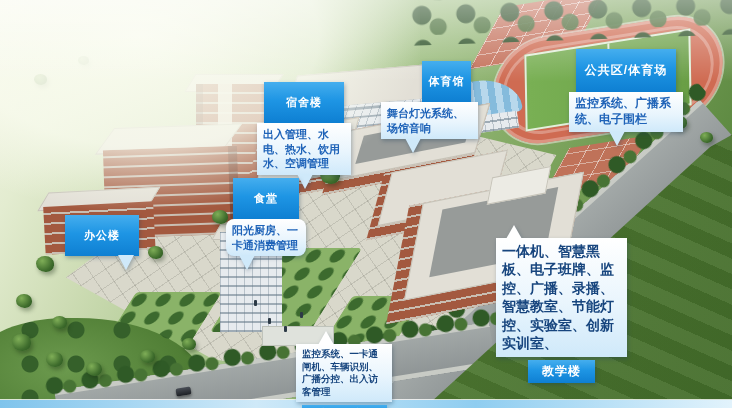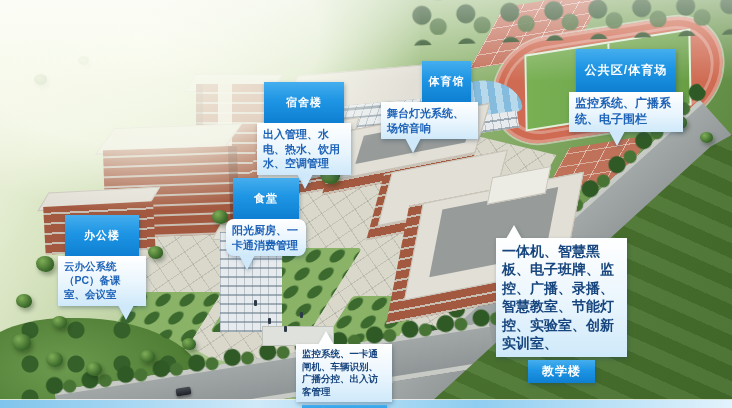--- a/index.html
+++ b/index.html
@@ -200,21 +200,20 @@
   </div>
 
   <div class="co" style="left:226px;top:178px;width:80px;">
     <div class="t" style="font-size:11px;">食堂</div>
     <div class="b" style="font-size:11px;border-radius:8px;">阳光厨房、一卡通消费管理</div>
     <i class="tail td" style="left:13px;"></i>
   </div>
 
   <div class="co" style="left:58px;top:215px;width:88px;">
     <div class="t" style="font-size:11px;font-family:Liberation Mono, monospace;">办公楼</div>
-    <div class="b" style="font-size:10.5px;">云办公系统（PC）备课室、会议室</div>
     <i class="tail td" style="left:60px;"></i>
   </div>
 
 
   <div class="co rev" style="left:496px;top:238px;width:131px;">
     <div class="b" style="font-size:14px;">一体机、智慧黑板、电子班牌、监控、广播、录播、智慧教室、节能灯控、实验室、创新实训室、</div>
     <div class="t">教学楼</div>
     <i class="tail tu" style="left:10px;"></i>
   </div>
 

